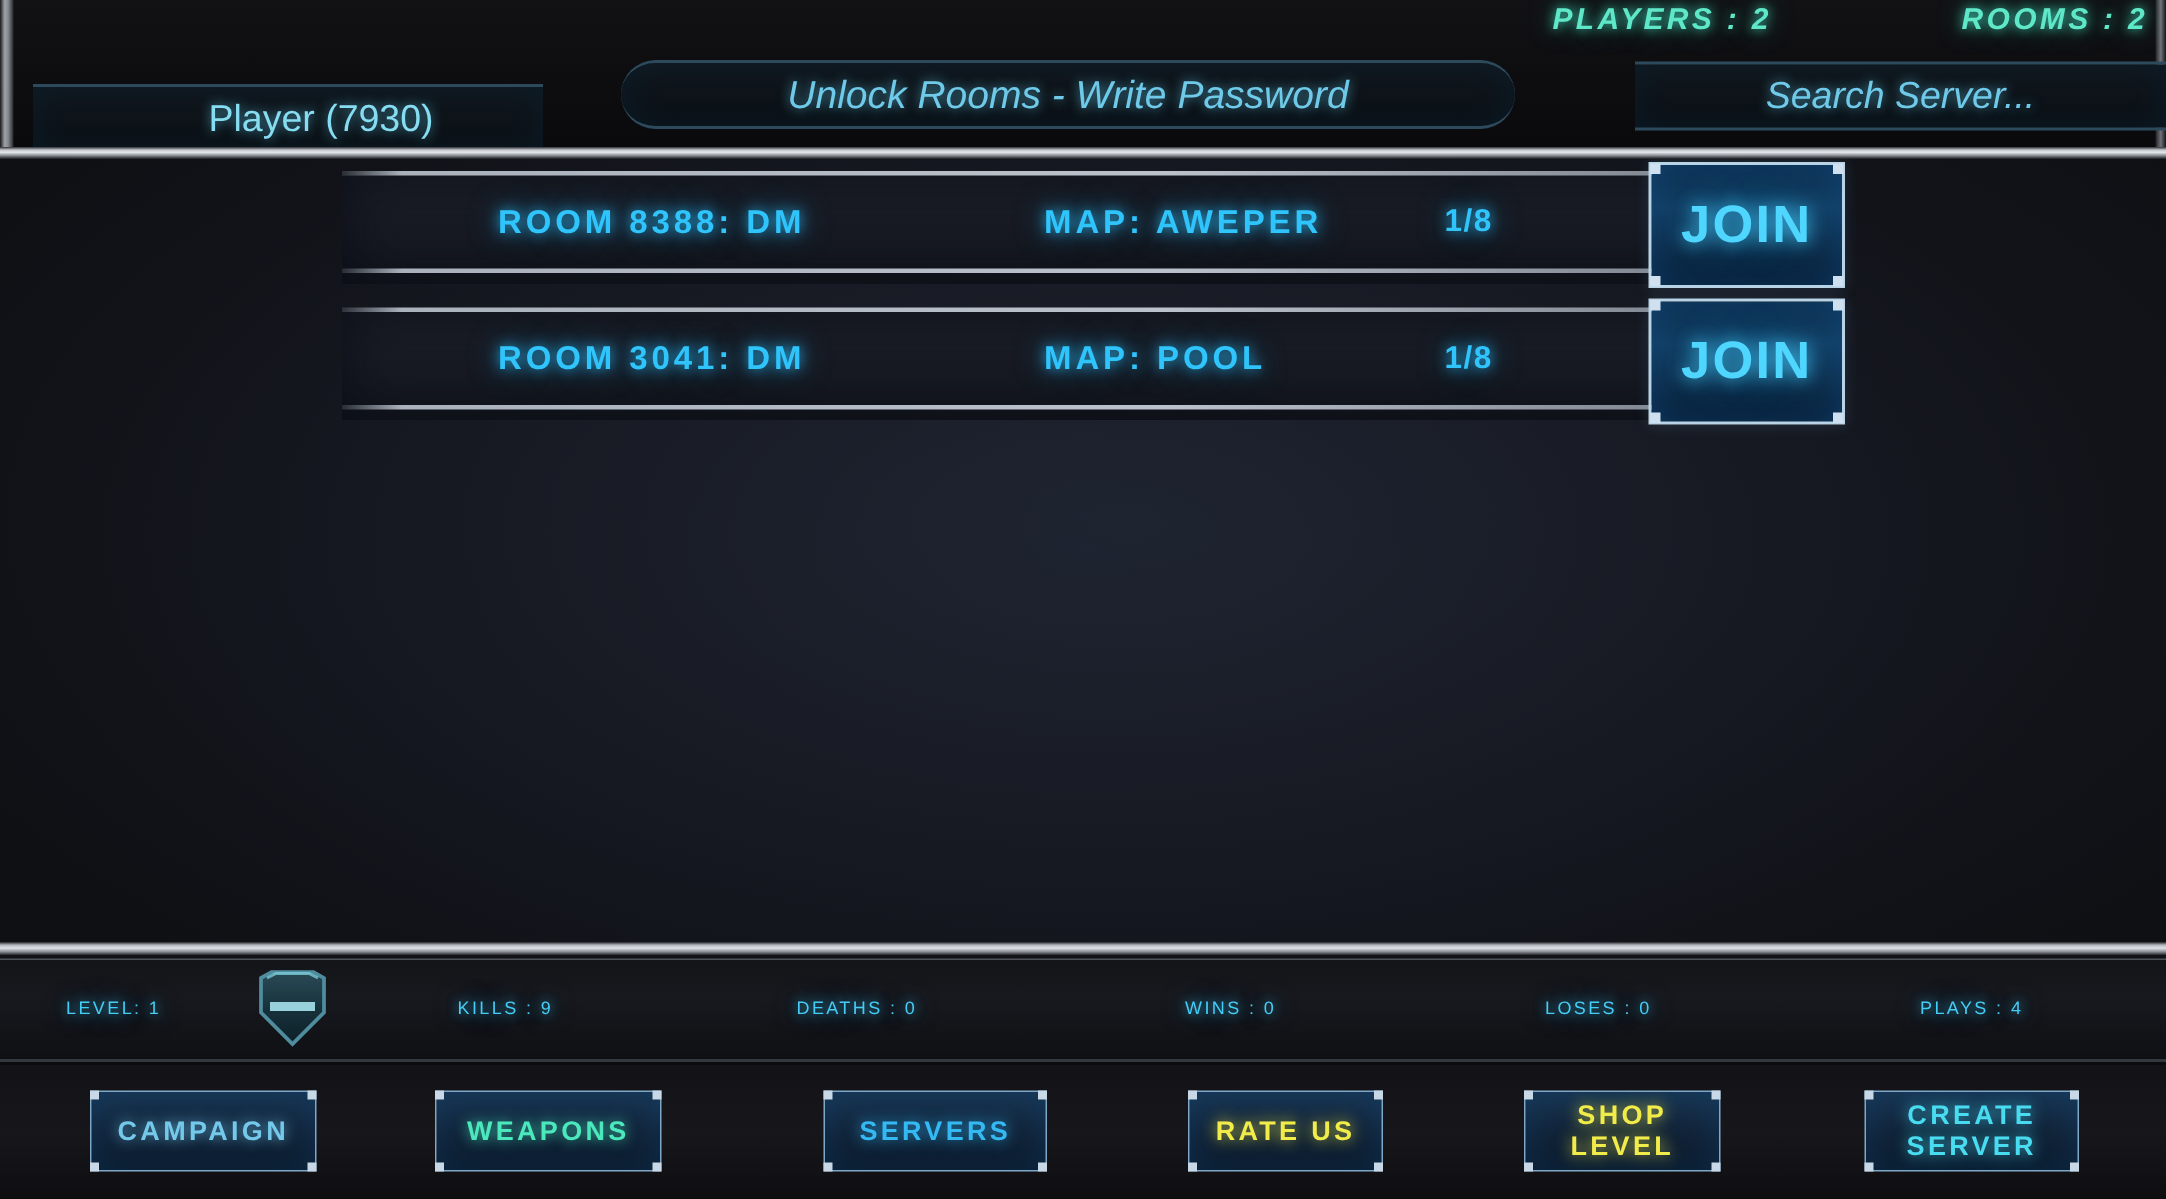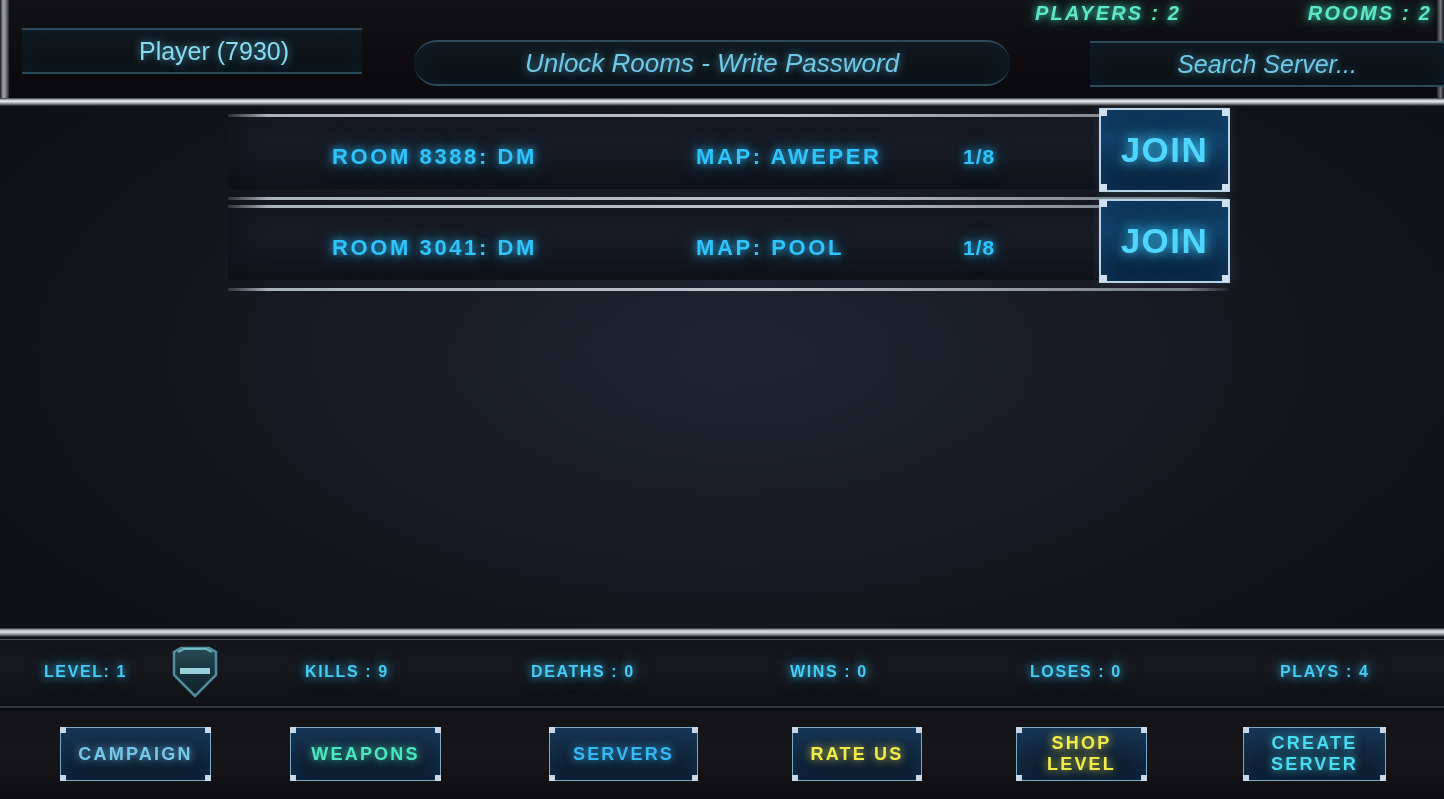--- a/index.html
+++ b/index.html
@@ -60,21 +60,21 @@
     border-bottom:2px solid #2c4a5c;
     display:flex; align-items:center; justify-content:center;
     box-shadow:inset 0 0 22px rgba(10,30,45,.8);
   }
   .hdr-field span {
     font-size:23px;
     color:#7fd8ef;
     text-shadow:0 0 8px rgba(100,210,245,.75);
     white-space:nowrap;
   }
-  #player-field { left:22px; top:28px; width:340px;padding-left:44px; }
+  #player-field { left:22px; top:56px; width:340px;padding-left:44px; }
   #player-field span { font-size:25px; color:#86dcf0; }
 
   #password-field { left:414px; top:40px; width:596px;border-radius:23px; }
   #password-field span { font-style:italic; font-size:26px; color:#6fc9e8; }
 
   #search-field { left:1090px; top:41px; width:354px; }
   #search-field span { font-style:italic; font-size:25px; color:#6fc9e8; }
 
   .hdr-rule {
     position:absolute; left:0; top:98px;
@@ -94,21 +94,21 @@
   .main-vignette {
     position:absolute; inset:0;
     background:radial-gradient(ellipse 1000px 500px at 50% 50%, rgba(40,48,66,.30) 0%, rgba(10,12,16,0) 70%);
     pointer-events:none;
   }
 
   .room-row {
     position:absolute;
     left:228px;
     width:1000px;
-    height:86px;
+    height:68px;
   }
   .room-row .rule {
     position:absolute; left:0;
     width:100%; height:3px;
     background:linear-gradient(90deg, rgba(120,128,138,.25) 0%, rgba(178,186,196,.95) 4%, rgba(196,203,212,.95) 55%, rgba(150,158,168,.75) 96%, rgba(90,96,104,.2) 100%);
   }
   .room-row .rule.top { top:0; }
   .room-row .rule.bot { bottom:0; }
 
   .room-body {
@@ -171,22 +171,22 @@
     background:linear-gradient(180deg,#131418 0%, #17191e 40%, #0f1014 100%);
     border-bottom:2px solid #33383f;
   }
   .stats-hairline {
     position:absolute; left:0; top:2px; width:1444px; height:1px;
     background:rgba(150,158,168,.45);
   }
   .stat {
     position:absolute;
     top:50%; transform:translateY(-50%);
-    font-weight:bold;
-    font-size:16px;
+    font-weight:normal;
+    font-size:12px;
     letter-spacing:1.6px;
     color:#45cdf5;
     text-shadow:0 0 8px rgba(60,200,250,.85), 0 0 18px rgba(40,160,220,.5);
     white-space:nowrap;
   }
   #stat-level  { left:44px; }
   #stat-kills  { left:305px; }
   #stat-deaths { left:531px; }
   #stat-wins   { left:790px; }
   #stat-loses  { left:1030px; }

